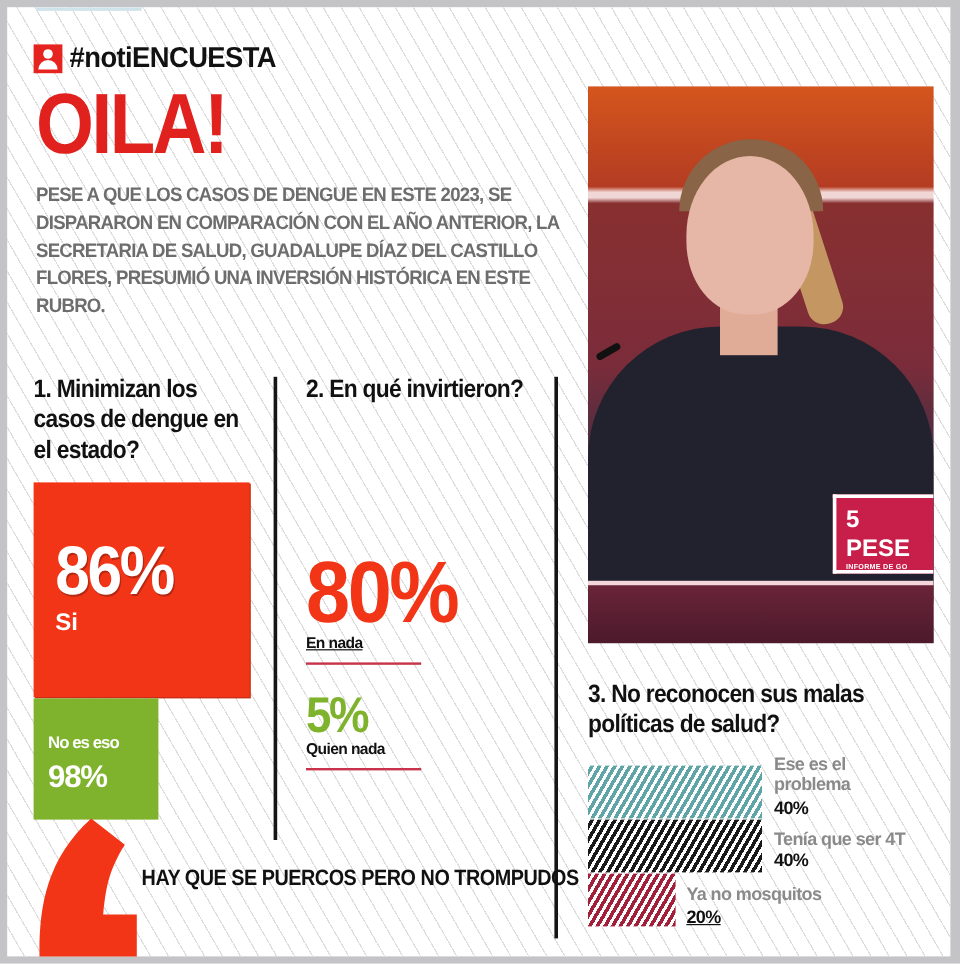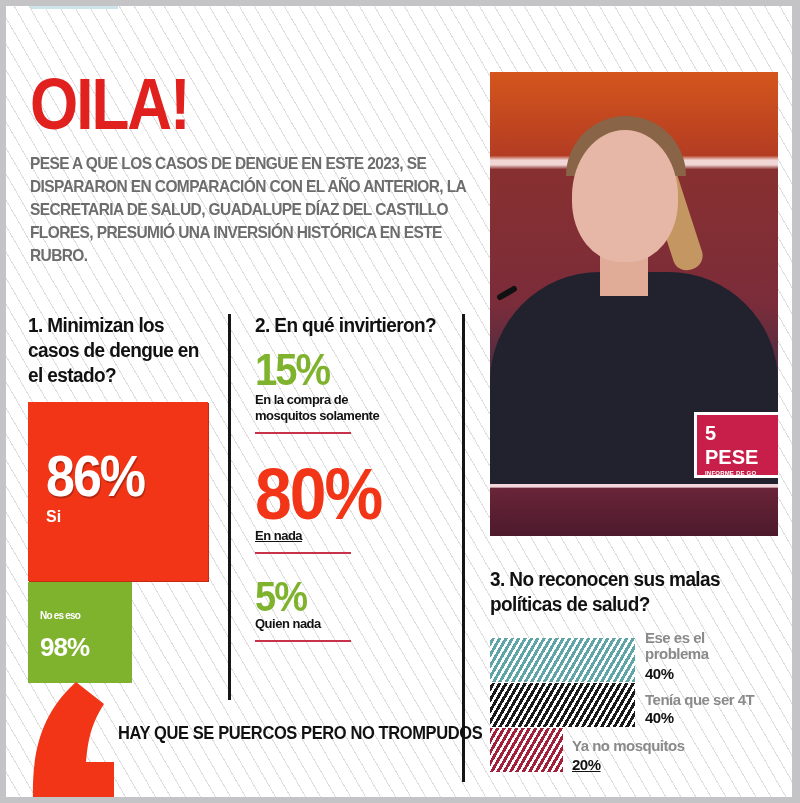--- a/index.html
+++ b/index.html
@@ -35,23 +35,23 @@
   .photo .desk { position:absolute; left:0; top:412px; width:288px; height:52px; background:linear-gradient(180deg,#f2d6dc 0%,#f2d6dc 6%,#6a2438 8%,#4c1a2c 100%); }
   .photo .sign { position:absolute; left:204px; top:340px; width:84px; height:66px; background:#c81f4a; border:3px solid #fff; border-right:none; color:#fff; font-weight:bold; font-size:20px; line-height:24px; padding:6px 0 0 8px; box-sizing:border-box; }
   .photo .sign small { display:block; font-size:6px; line-height:8px; letter-spacing:0.2px; }
   .photo .mic { position:absolute; left:6px; top:218px; width:22px; height:6px; background:#111; transform:rotate(-30deg); border-radius:3px; }
 
   .divider { position:absolute; width:3px; background:#151515; }
   .q-title { position:absolute; font-size:19px; font-weight:bold; color:#111; line-height:23px; letter-spacing:-0.6px; transform:scaleY(1.1); transform-origin:top left; }
 
   .bar-si { position:absolute; left:22px; top:396px; width:180px; height:179px; background:#f23516; box-shadow:1px 1px 0 #c22c14; }
   .bar-si .pct { position:absolute; left:18px; top:46px; font-size:52px; font-weight:bold; color:#fff; letter-spacing:-2px; line-height:52px; transform:scaleY(1.1); transform-origin:top left; text-shadow:1px 1px 0 #b52812; }
-  .bar-si .lbl { position:absolute; left:18px; top:106px; font-size:16px; font-weight:bold; color:#fff; }
+  .bar-si .lbl { position:absolute; left:18px; top:106px; font-size:20px; font-weight:bold; color:#fff; }
   .bar-no { position:absolute; left:22px; top:576px; width:104px; height:101px; background:#7fb32d; }
-  .bar-no .lbl { position:absolute; left:12px; top:28px; font-size:10px; font-weight:bold; color:#fff; letter-spacing:-0.8px; }
+  .bar-no .lbl { position:absolute; left:12px; top:28px; font-size:14px; font-weight:bold; color:#fff; letter-spacing:-0.8px; }
   .bar-no .pct { position:absolute; left:12px; top:50px; font-size:26px; font-weight:bold; color:#fff; letter-spacing:-1px; }
 
   .stat { position:absolute; left:249px; }
   .stat .pct { font-weight:bold; letter-spacing:-2px; transform:scaleY(1.1); transform-origin:top left; display:block; }
   .stat .lbl { font-size:13px; font-weight:bold; color:#111; line-height:16px; letter-spacing:-0.5px; display:block; }
   .stat .rule { width:96px; height:2px; background:#c8324a; margin-top:8px; }
 
   .quote-mark { position:absolute; left:24px; top:676px; }
   .quote-title { position:absolute; left:112px; top:716px; font-size:16.5px; font-weight:bold; color:#111; letter-spacing:-0.4px; transform:scaleY(1.12); transform-origin:top left; }
   .quote-body { position:absolute; left:112px; top:736px; width:345px; font-size:12.5px; color:#111; line-height:16px; letter-spacing:-0.3px; }
@@ -59,20 +59,27 @@
   .hbar { position:absolute; left:484px; height:44px; }
   .hbar-lbl { position:absolute; font-size:15px; font-weight:bold; color:#8a8a8a; line-height:16px; letter-spacing:-0.5px; }
   .hbar-pct { position:absolute; font-size:15px; font-weight:bold; color:#111; letter-spacing:-0.5px; }
 </style>
 </head>
 <body>
 
 <div class="card">
   <div class="top-strip"></div>
 
+  <div class="brand">
+    <div class="brand-icon">
+        <div class="head"></div>
+        <div class="body"></div>
+      </div>
+    <span class="brand-text">#notiENCUESTA</span>
+  </div>
 
   <div class="headline">OILA!</div>
   <div class="lede">PESE A QUE LOS CASOS DE DENGUE EN ESTE 2023, SE DISPARARON EN COMPARACIÓN CON EL AÑO ANTERIOR, LA SECRETARIA DE SALUD, GUADALUPE DÍAZ DEL CASTILLO FLORES, PRESUMIÓ UNA INVERSIÓN HISTÓRICA EN ESTE RUBRO.</div>
 
   <div class="photo">
     <div class="suit"></div>
     <div class="neck"></div>
     <div class="pony"></div>
     <div class="hair"></div>
     <div class="face"></div>
@@ -92,25 +99,20 @@
   <div class="bar-si">
     <span class="pct">86%</span>
     <span class="lbl">Si</span>
   </div>
   <div class="bar-no">
     <span class="lbl">No es eso</span>
     <span class="pct">98%</span>
   </div>
 
   <div class="q-title" style="left:249px; top:306px; width:210px;">2. En qué invirtieron?</div>
-  <div class="stat" style="top:342px;">
-    <span class="pct" style="font-size:40px; line-height:40px; color:#7fb32d;">15%</span>
-    <span class="lbl" style="width:140px; margin-top:4px;">En la compra de mosquitos solamente</span>
-    <div class="rule"></div>
-  </div>
   <div class="stat" style="top:452px;">
     <span class="pct" style="font-size:66px; line-height:64px; color:#f23516;">80%</span>
     <span class="lbl" style="margin-top:6px;text-decoration:underline;">En nada</span>
     <div class="rule"></div>
   </div>
   <div class="stat" style="top:570px;">
     <span class="pct" style="font-size:38px; line-height:38px; color:#7fb32d;">5%</span>
     <span class="lbl" style="margin-top:2px;">Quien nada</span>
     <div class="rule"></div>
   </div>

